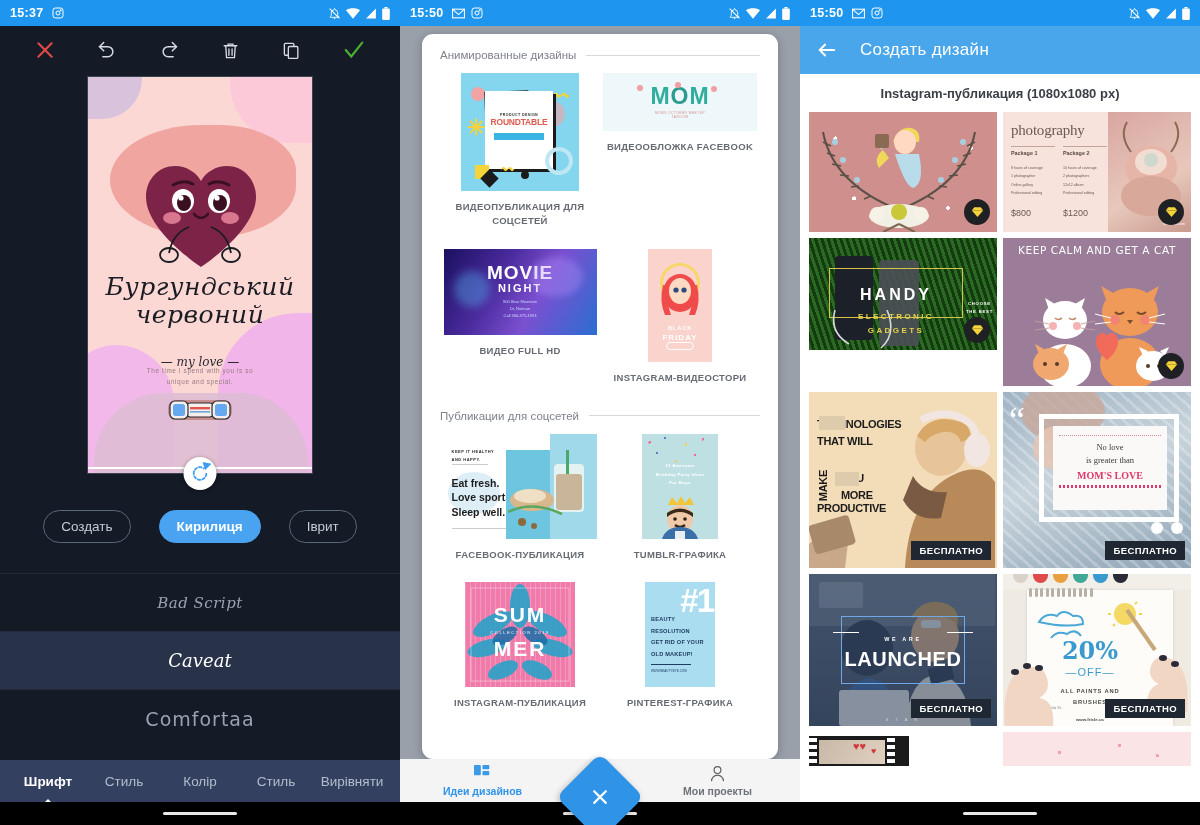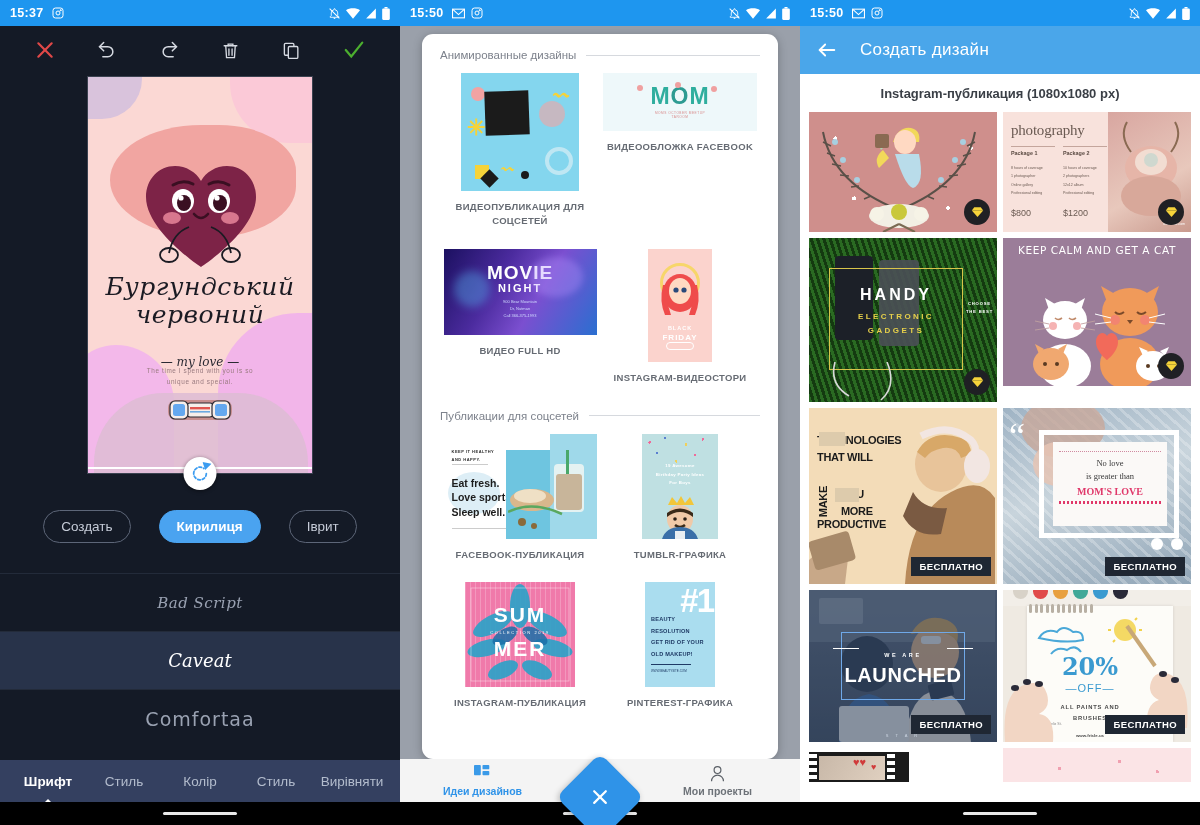--- a/index.html
+++ b/index.html
@@ -375,20 +375,25 @@
       </div>
 
       <div class="fgrid">
         <div class="fcell">
           <div class="fthumb" style="width:118px;height:118px;background:#84d6ee;">
             <div style="position:absolute;left:10px;top:14px;width:14px;height:14px;border-radius:50%;background:#f2a3a3;"></div>
             <div style="position:absolute;left:6px;top:42px;color:#f5d33a;font-size:22px;font-weight:bold;">✳</div>
             <div style="position:absolute;right:10px;top:8px;color:#f5d33a;font-size:16px;">〰</div>
             <div style="position:absolute;right:14px;top:28px;width:26px;height:26px;border-radius:50%;background:#f2a3a3;opacity:.6;"></div>
             <div style="position:absolute;left:24px;top:18px;width:44px;height:44px;background:#1b1b1b;transform:rotate(-2deg);"></div>
+            <div style="position:absolute;left:24px;top:18px;width:68px;height:78px;background:#fff;box-shadow:3px 3px 0 #1b1b1b;">
+              <div style="font-size:3.6px;font-weight:bold;color:#333;text-align:center;margin-top:22px;letter-spacing:.4px;">PRODUCT DESIGN</div>
+              <div style="font-size:8.5px;font-weight:bold;color:#e05a4f;text-align:center;letter-spacing:-.2px;">ROUNDTABLE</div>
+              <div style="margin:6px 9px 0;height:7px;background:#3ab4e2;"></div>
+            </div>
             <div style="position:absolute;left:14px;bottom:12px;width:14px;height:14px;background:#f5d33a;"></div>
             <div style="position:absolute;left:22px;bottom:6px;width:13px;height:13px;background:#1b1b1b;transform:rotate(45deg);"></div>
             <div style="position:absolute;left:40px;bottom:14px;color:#f5d33a;font-size:13px;">〰</div>
             <div style="position:absolute;left:60px;bottom:12px;width:8px;height:8px;border-radius:50%;background:#1b1b1b;"></div>
             <div style="position:absolute;right:6px;bottom:16px;width:28px;height:28px;border-radius:50%;border:4px solid #bfe7f3;"></div>
           </div>
           <div class="flabel">ВИДЕОПУБЛИКАЦИЯ ДЛЯ СОЦСЕТЕЙ</div>
         </div>
         <div class="fcell">
           <div class="fthumb" style="width:154px;height:58px;background:#eef8fa;display:flex;align-items:center;justify-content:center;flex-direction:column;">
@@ -703,21 +708,21 @@
         <div class="pro-badge">
           <svg width="13" height="10" viewBox="0 0 16 12" fill="#f5d33a">
               <path d="M1 4h14l-7 8z"></path>
               <path d="M4 0h8l3 4H1z"></path>
             </svg>
         </div>
       </div>
     </div>
 
     <div class="tcell">
-      <div class="tbox" style="height:164px;background:#1e4a18;">
+      <div class="tbox" style="height:112px;background:#1e4a18;">
         <div style="position:absolute;inset:0;background:repeating-linear-gradient(72deg,#2a6a22 0 3px,#143a10 3px 6px),repeating-linear-gradient(104deg,rgba(60,140,40,.5) 0 2px,transparent 2px 7px);"></div>
         <div style="position:absolute;left:26px;top:18px;width:38px;height:84px;background:#1c2028;border-radius:4px;"></div>
         <div style="position:absolute;left:70px;top:22px;width:40px;height:86px;background:#4a4f55;border-radius:4px;opacity:.92;"></div>
         <div style="position:absolute;left:20px;top:30px;right:34px;bottom:32px;border:1.4px solid #d8c44a;"></div>
         <div style="position:absolute;left:24px;top:48px;right:38px;text-align:center;font-size:16px;font-weight:bold;color:#fff;letter-spacing:3px;">HANDY</div>
         <div style="position:absolute;left:24px;top:72px;right:38px;text-align:center;font-size:8px;font-weight:bold;color:#e6cf4a;letter-spacing:2.4px;line-height:1.8;">ELECTRONIC<br>GADGETS</div>
         <div style="position:absolute;right:4px;top:62px;font-size:4.2px;font-weight:bold;color:#fff;letter-spacing:.8px;text-align:center;line-height:2;">CHOOSE<br>THE BEST</div>
         <svg width="80" height="40" viewBox="0 0 80 40" style="position:absolute;left:22px;bottom:0;">
             <path d="M4 0q-6 22 14 34" stroke="#d8d8d8" stroke-width="1.6" fill="none"></path>
             <path d="M56 0q10 24-6 38" stroke="#d8d8d8" stroke-width="1.6" fill="none"></path>

